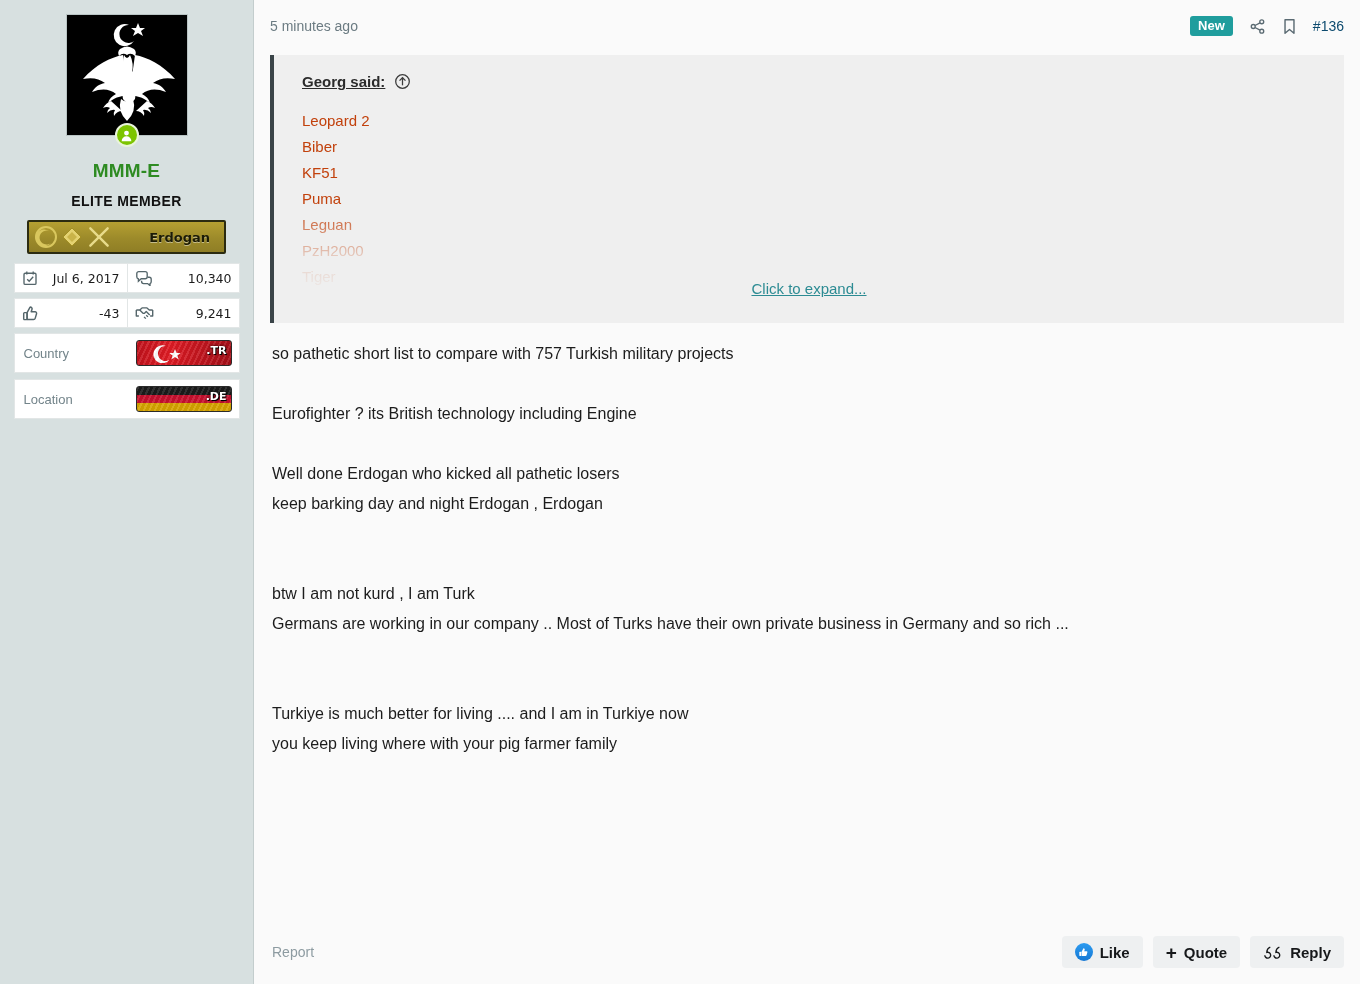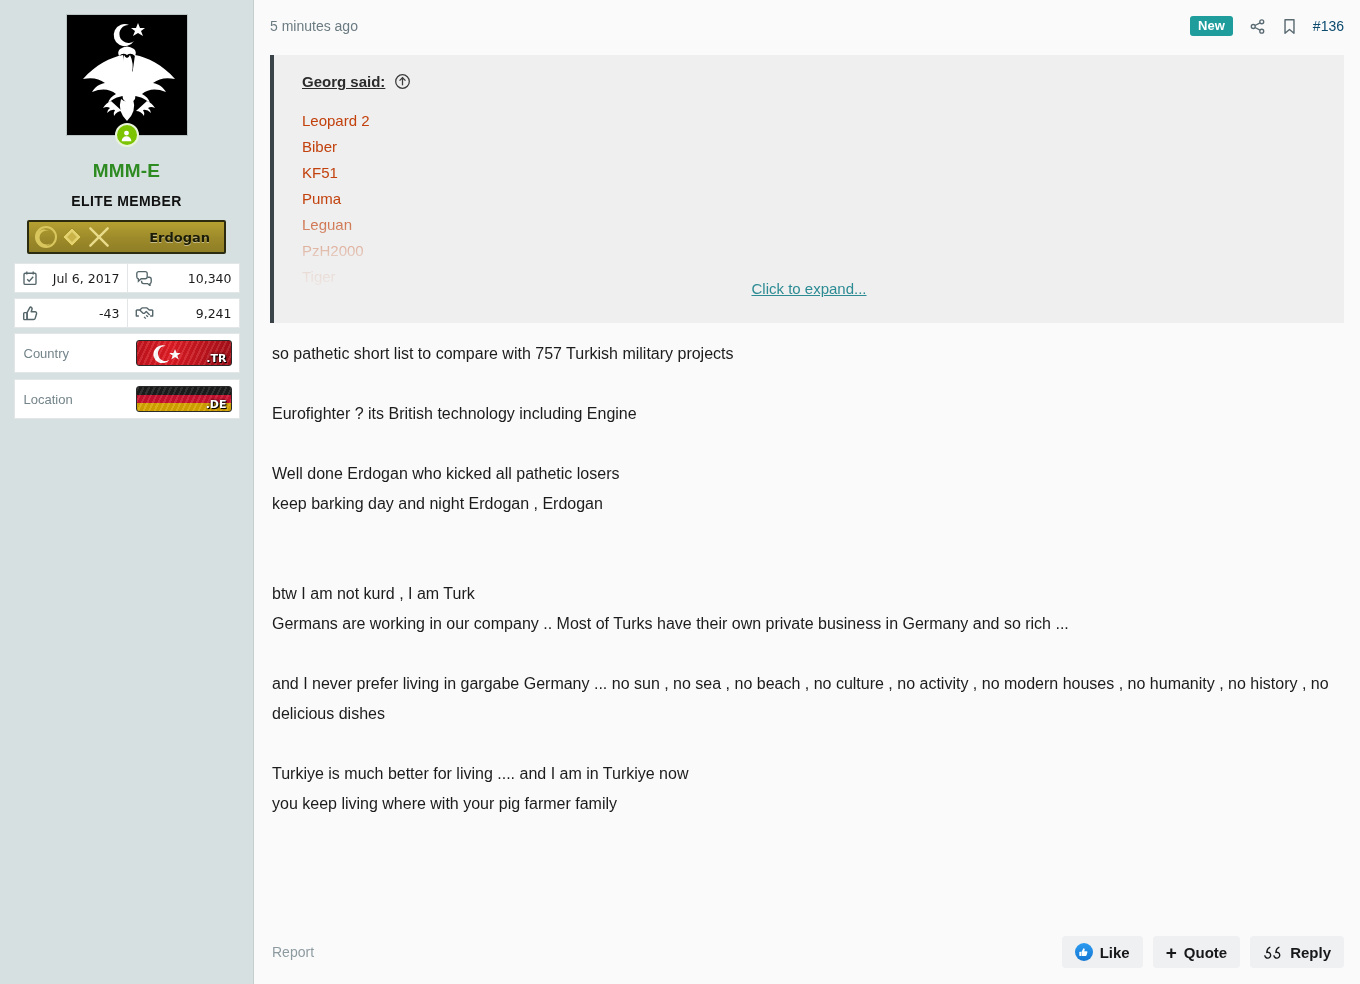--- a/index.html
+++ b/index.html
@@ -74,21 +74,21 @@
     padding: 0 7px 0 9px; margin-bottom: 6px;
   }
   .info-label { font-size: 13px; color: #73848a; }
   .flag { margin-left: auto; width: 96px; height: 26px; border-radius: 3px;
           position: relative; overflow: hidden; border: 1px solid #2a2a2a; }
   .flag-tr { background: linear-gradient(100deg,#c1121c 0%,#e01b24 35%,#a50f18 100%); }
   .flag-de {
     background: linear-gradient(180deg,#1b1b1b 0%,#1b1b1b 33%,#c8102e 33%,#c8102e 66%,#d6a400 66%,#d6a400 100%);
   }
   .flag .tld {
-    position: absolute; right: 4px; bottom: 0px;
+    position: absolute; right: 4px; bottom: 8px;
     font-size: 11px; font-weight: bold; color: #fff;
     text-shadow: 0 0 3px #000, 1px 1px 0 #000;
     font-family: "DejaVu Sans", sans-serif;
   }
   .flag .tr-mark { position: absolute; left: 12px; top: 3px; }
   .flag .sheen {
     position: absolute; inset: 0;
     background: repeating-linear-gradient(115deg, rgba(255,255,255,.10) 0 2px, rgba(0,0,0,.05) 2px 5px);
   }
 
@@ -335,21 +335,20 @@
         <p class="msg-p">so pathetic short list to compare with 757 Turkish military projects</p>
         <div class="msg-gap"></div>
         <p class="msg-p">Eurofighter ? its British technology including Engine</p>
         <div class="msg-gap"></div>
         <p class="msg-p">Well done Erdogan who kicked all pathetic losers</p>
         <p class="msg-p">keep barking day and night Erdogan , Erdogan</p>
         <div class="msg-gap-big"></div>
         <p class="msg-p">btw I am not kurd , I am Turk</p>
         <p class="msg-p">Germans are working in our company .. Most of Turks have their own private business in Germany and so rich ...</p>
         <div class="msg-gap"></div>
-        <p class="msg-p">and I never prefer living in gargabe Germany ... no sun , no sea , no beach , no culture , no activity , no modern houses , no humanity , no history , no delicious dishes</p>
         <div class="msg-gap"></div>
         <p class="msg-p">Turkiye is much better for living .... and I am in Turkiye now</p>
         <p class="msg-p">you keep living where with your pig farmer family</p>
       </div>
     </div>
 
     <footer class="post-foot">
       <span class="report-link">Report</span>
       <div class="foot-btns">
         <button class="fbtn">

